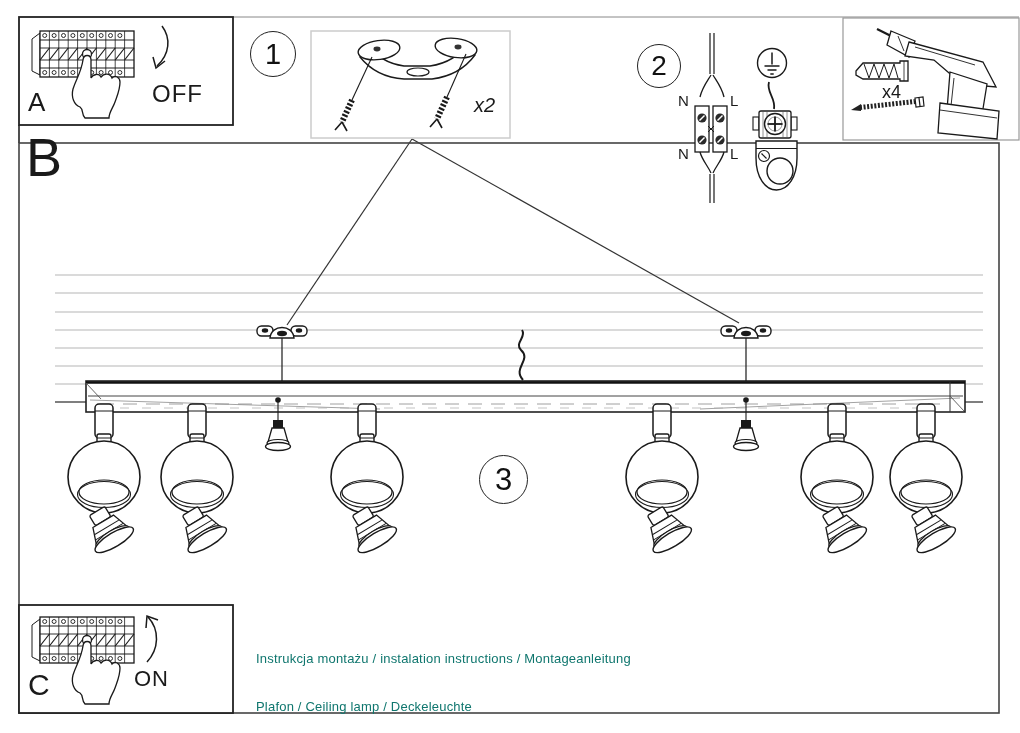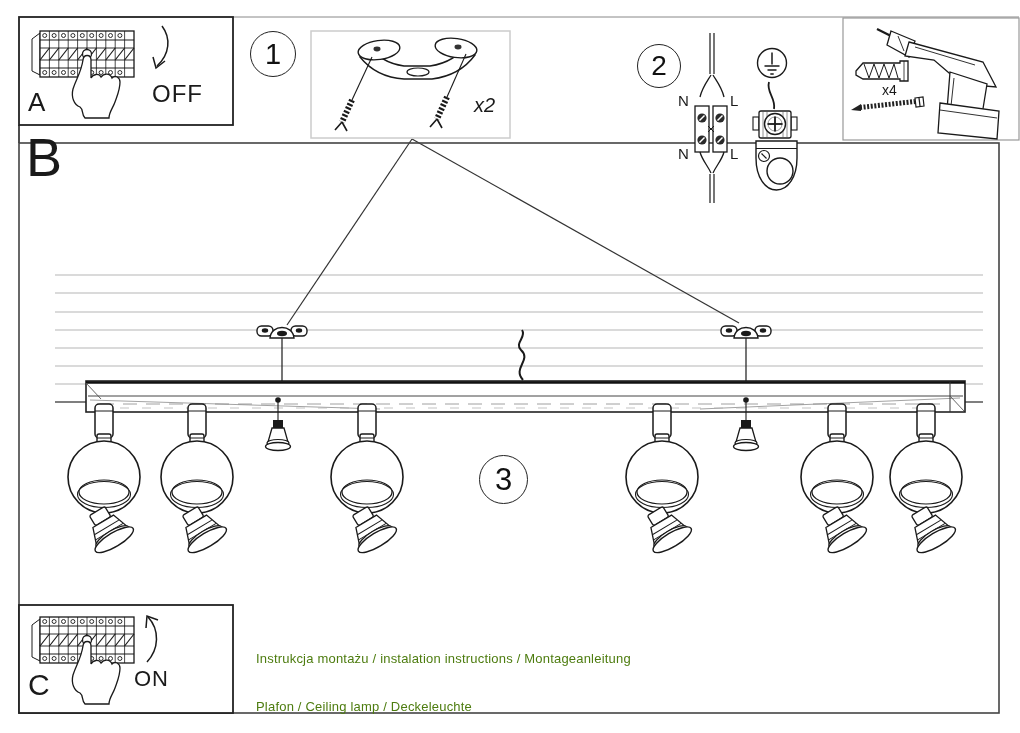--- a/index.html
+++ b/index.html
@@ -7,21 +7,21 @@
     position:relative;width:1020px;height:733px;background:#ffffff;
     font-family:"Liberation Sans", sans-serif;color:#1a1a1a;overflow:hidden;
   }
   svg{position:absolute;left:0;top:0;}
   .lbl{position:absolute;color:#1a1a1a;line-height:1;white-space:nowrap;}
   .badge{
     position:absolute;border:1.7px solid #222;border-radius:50%;
     display:flex;align-items:center;justify-content:center;
     background:#fff;color:#111;
   }
-  .footer-line{position:absolute;font-size:13px;color:#4d7c0f;letter-spacing:.2px;}
+  .footer-line{position:absolute;font-size:13px;color:#0f766e;letter-spacing:.2px;}
 </style>
 </head>
 <body>
 
 <div id="sheet">
 
 <svg width="1020" height="733" viewBox="0 0 1020 733">
 
   <defs>
 
@@ -318,21 +318,21 @@
       <span>1</span>
     </div>
 <div class="badge" style="left:637px;top:44px;width:42px;height:42px;font-size:28px;">
       <span>2</span>
     </div>
 <div class="badge" style="left:479px;top:455px;width:47px;height:47px;font-size:31px;">
       <span>3</span>
     </div>
 
 <span class="lbl" style="left:474px;top:95px;font-size:20px;font-style:italic;">x2</span>
-<span class="lbl" style="left:882px;top:83px;font-size:14px;">x4</span>
+<span class="lbl" style="left:882px;top:83px;font-size:18px;">x4</span>
 
 <span class="lbl" style="left:678px;top:93px;font-size:15px;">N</span>
 <span class="lbl" style="left:730px;top:93px;font-size:15px;">L</span>
 <span class="lbl" style="left:678px;top:146px;font-size:15px;">N</span>
 <span class="lbl" style="left:730px;top:146px;font-size:15px;">L</span>
 
 <span class="footer-line" style="left:256px;top:651px;">Instrukcja montażu / instalation instructions / Montageanleitung</span>
 <span class="footer-line" style="left:256px;top:671px;margin-top:28px;">Plafon / Ceiling lamp / Deckeleuchte</span>
 
 </div>

